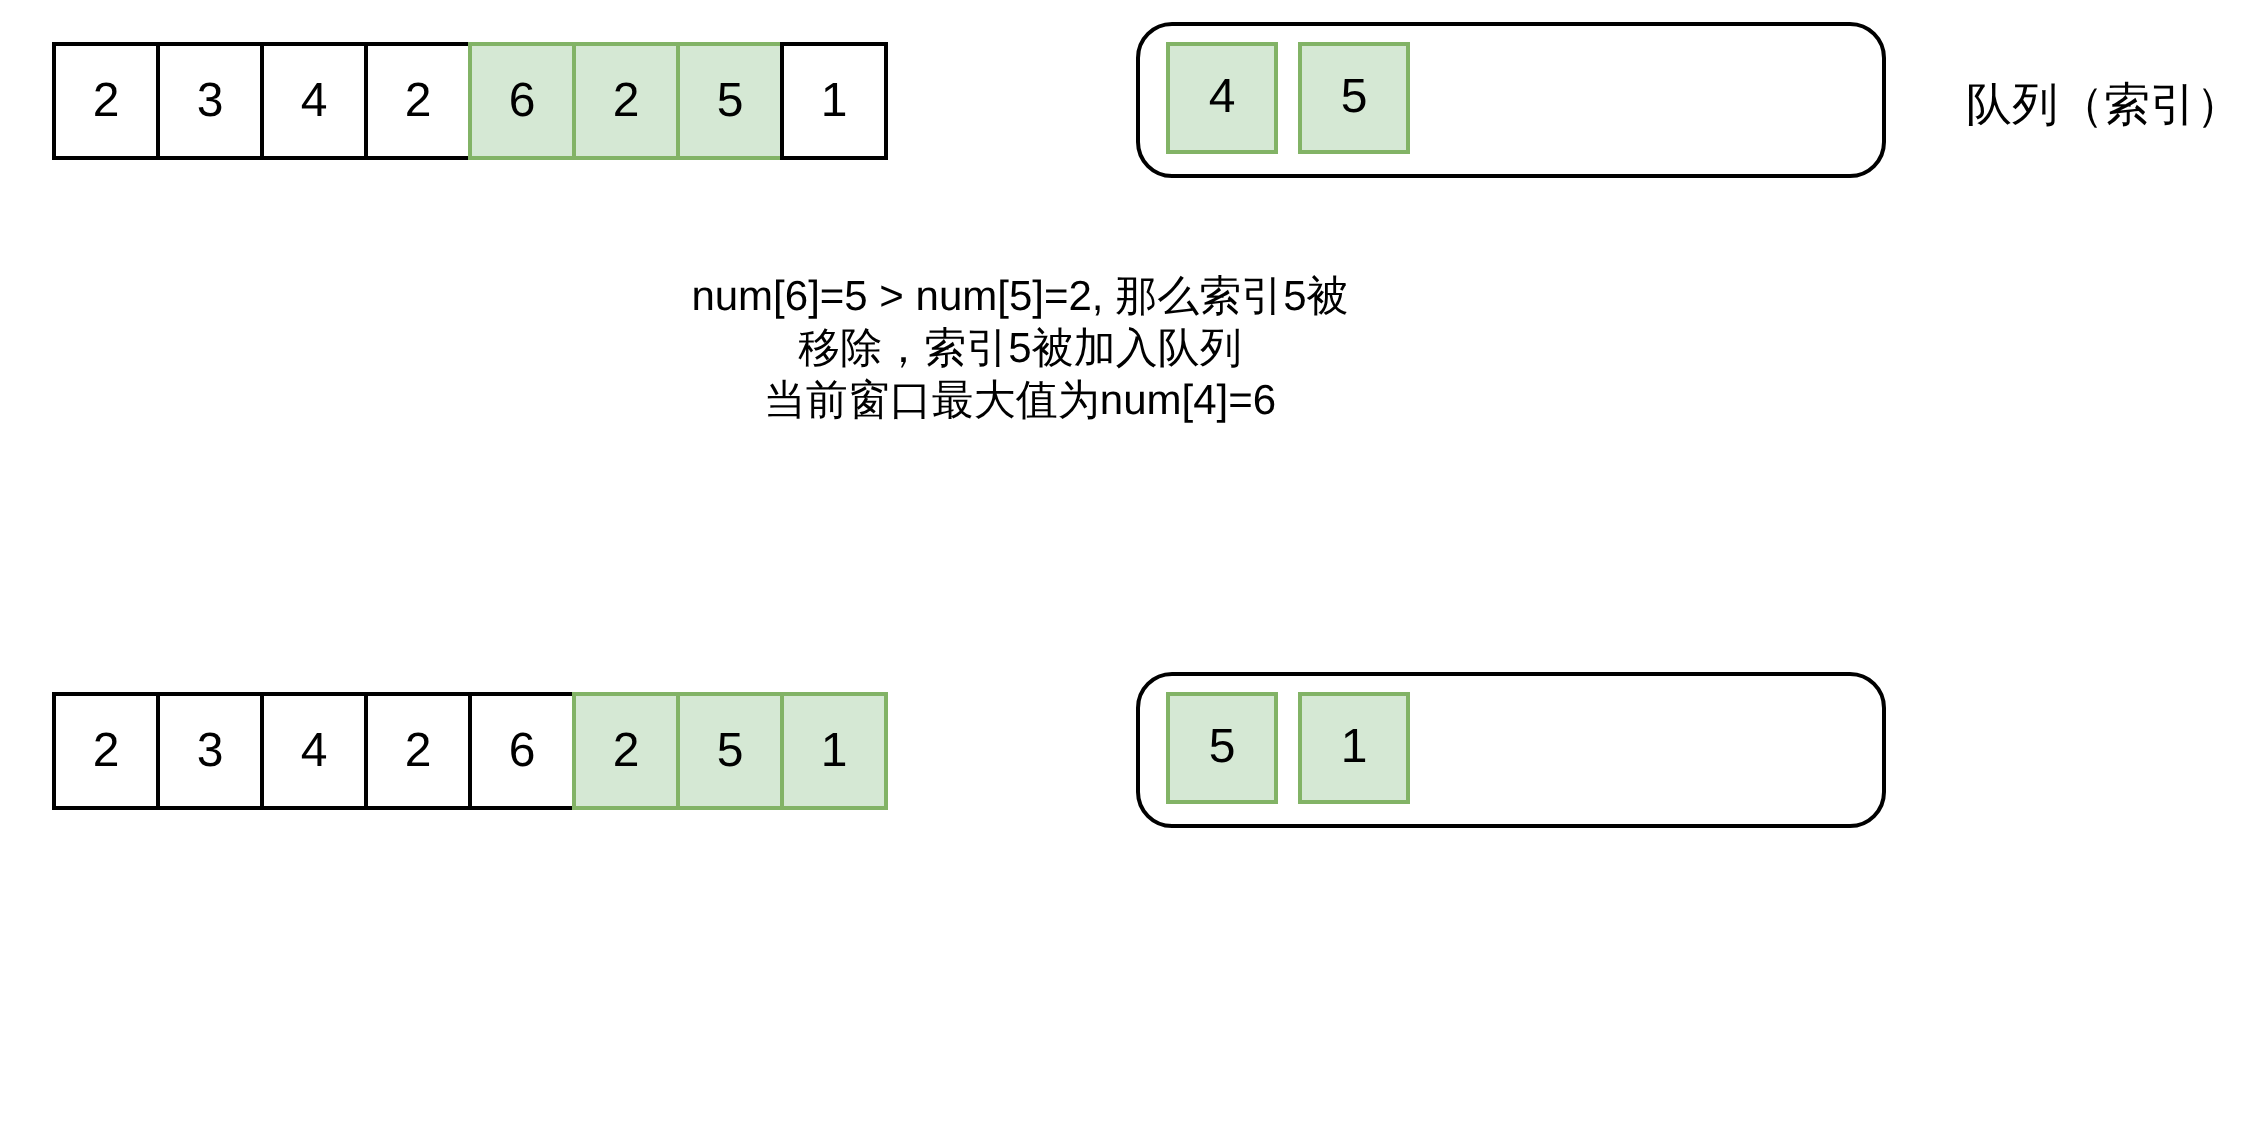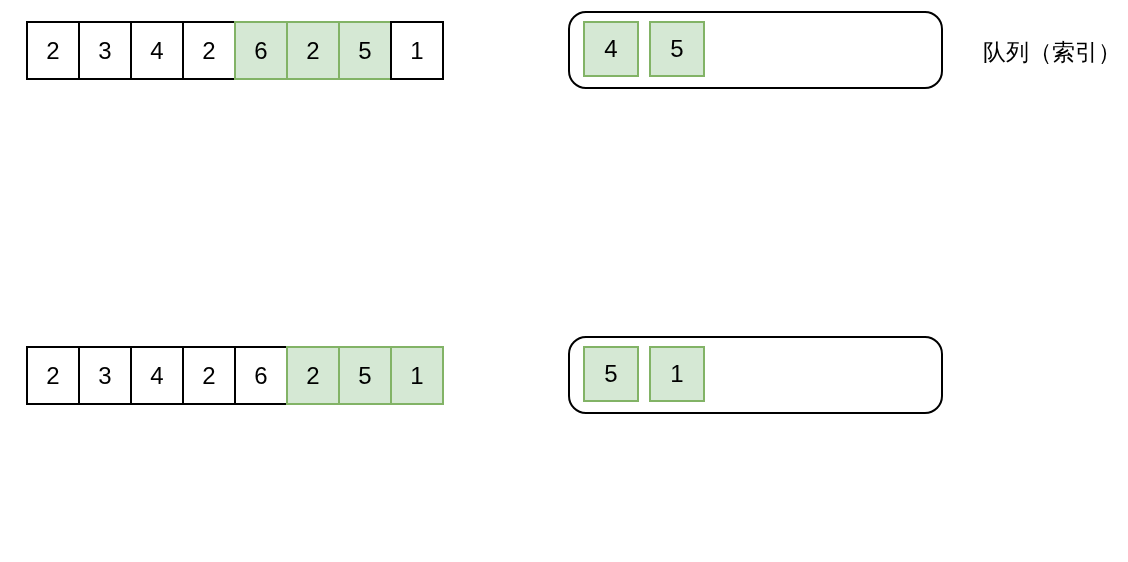--- a/index.html
+++ b/index.html
@@ -52,20 +52,25 @@
     <div class="cell">1</div>
   </div>
 
   <div class="queue" style="left:568px;top:11px;">
     <div class="qcell">4</div>
     <div class="qcell">5</div>
   </div>
 
   <div class="queue-label" style="left:983px;top:39px;">队列（索引）</div>
 
+  <div class="caption c1" style="left:290px;top:136px;width:440px;">
+    <div>num[6]=5  &gt; num[5]=2, 那么索引5被</div>
+    <div>移除，索引5被加入队列</div>
+    <div>当前窗口最大值为num[4]=6</div>
+  </div>
 
   <div class="array" style="left:26px;top:346px;">
     <div class="cell">2</div>
     <div class="cell">3</div>
     <div class="cell">4</div>
     <div class="cell">2</div>
     <div class="cell">6</div>
     <div class="cell green">2</div>
     <div class="cell green">5</div>
     <div class="cell green">1</div>

